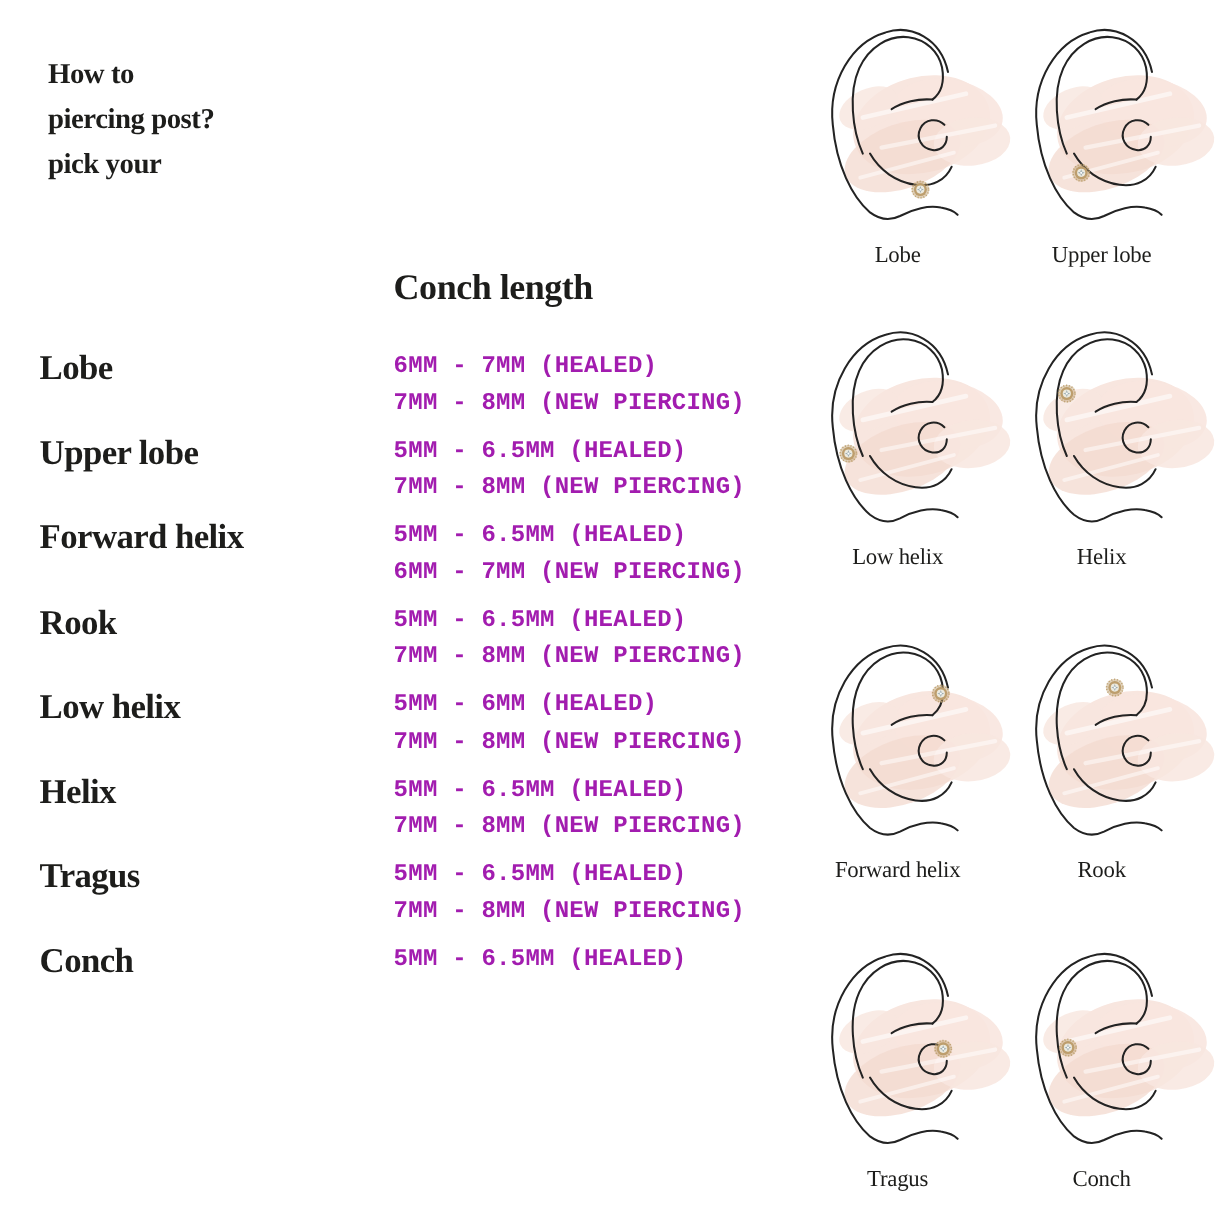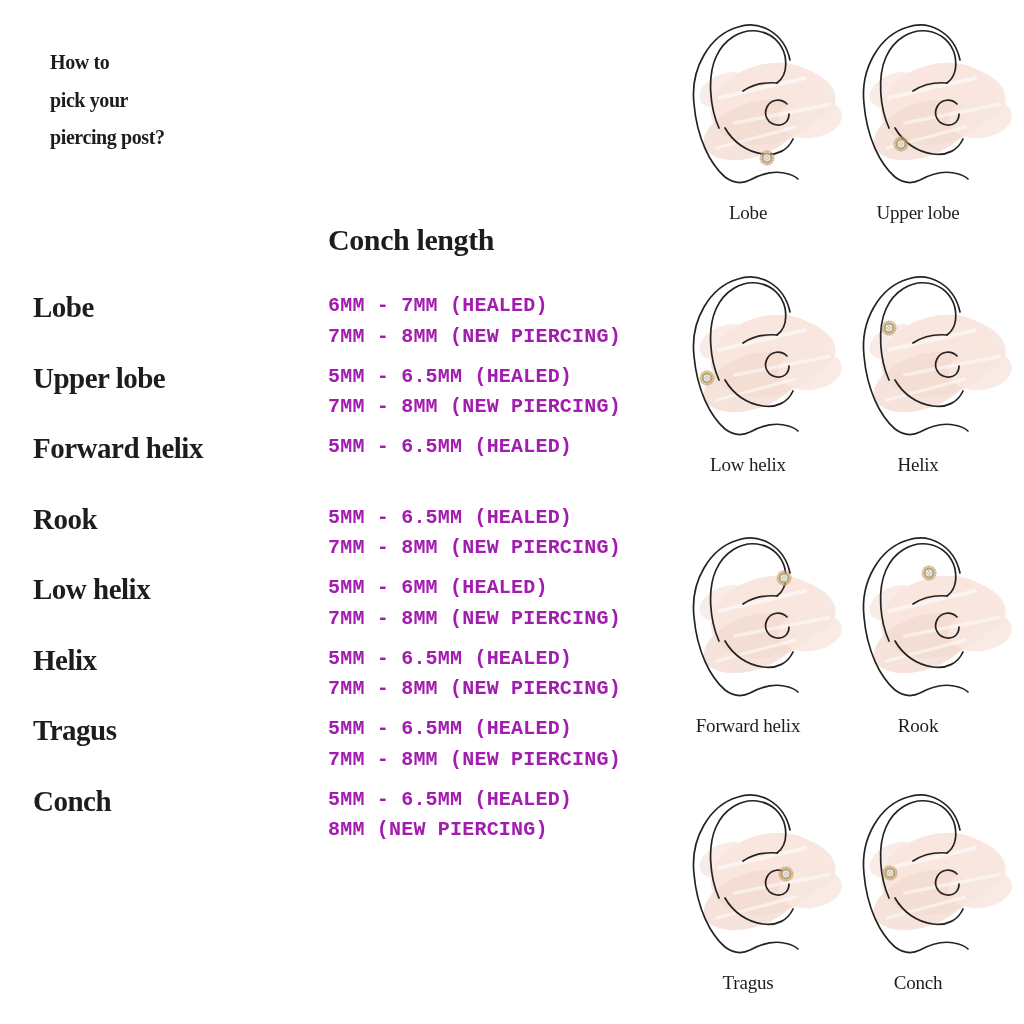--- a/index.html
+++ b/index.html
@@ -2,22 +2,22 @@
 <html><head>
 <meta charset="utf-8">
 <style>
   html,body{margin:0;padding:0;background:#ffffff;}
   .canvas{
     position:relative;width:1024px;height:1024px;background:#ffffff;overflow:hidden;
     font-family:"Liberation Serif","DejaVu Serif",serif;color:#1d1d1b;
   }
   
   .title{
-    position:absolute;left:50px;top:44px;
-    font-size:20px;line-height:37.5px;font-weight:700;letter-spacing:-0.4px;
+    position:absolute;left:40px;top:44px;
+    font-size:24px;line-height:37.5px;font-weight:700;letter-spacing:-0.4px;
   }
   .col-header{
     position:absolute;top:223px;font-size:30px;font-weight:700;letter-spacing:-0.4px;
     white-space:nowrap;
   }
   .col-header.placement{left:33px;}
   .col-header.postlen{left:328px;}
   .t-row{position:absolute;left:0;top:0;width:660px;height:66px;}
   .t-row .pl{
     position:absolute;left:33px;top:0;
@@ -38,22 +38,22 @@
     color:#1d1d1b;white-space:nowrap;
   }
 </style>
 </head>
 <body>
 
 <div class="canvas">
 
   <div class="title">
     <div>How to</div>
+    <div>piercing post?</div>
     <div>pick your</div>
-    <div>piercing post?</div>
   </div>
 
   <div class="col-header postlen">Conch length</div>
 
   <div id="rows">
       <div class="t-row" style="top: 290px;">
         <div class="pl">Lobe</div>
         <div class="len">
           <div>6MM - 7MM (HEALED)</div>
           <div>7MM - 8MM (NEW PIERCING)</div>
@@ -63,20 +63,21 @@
         <div class="pl">Upper lobe</div>
         <div class="len">
           <div>5MM - 6.5MM (HEALED)</div>
           <div>7MM - 8MM (NEW PIERCING)</div>
         </div>
       </div>
       <div class="t-row" style="top: 431px;">
         <div class="pl">Forward helix</div>
         <div class="len">
           <div>5MM - 6.5MM (HEALED)</div>
+          <div>6MM - 7MM (NEW PIERCING)</div>
         </div>
       </div>
       <div class="t-row" style="top: 501.5px;">
         <div class="pl">Rook</div>
         <div class="len">
           <div>5MM - 6.5MM (HEALED)</div>
           <div>7MM - 8MM (NEW PIERCING)</div>
         </div>
       </div>
       <div class="t-row" style="top: 572px;">
@@ -97,21 +98,20 @@
         <div class="pl">Tragus</div>
         <div class="len">
           <div>5MM - 6.5MM (HEALED)</div>
           <div>7MM - 8MM (NEW PIERCING)</div>
         </div>
       </div>
       <div class="t-row" style="top: 783.5px;">
         <div class="pl">Conch</div>
         <div class="len">
           <div>5MM - 6.5MM (HEALED)</div>
-          <div>8MM (NEW PIERCING)</div>
         </div>
       </div>
     </div>
   <div id="ears">
       <div class="ear-cell" style="left: 688px; top: 20px;">
         <svg viewBox="0 0 170 165" width="170" height="165">
           <g>
             <ellipse cx="80" cy="84" rx="58" ry="40" fill="#f8e6df" transform="rotate(-14 80 84)"></ellipse>
             <ellipse cx="102" cy="74" rx="46" ry="28" fill="#f8e6df" opacity="0.9" transform="rotate(9 102 74)"></ellipse>
             <ellipse cx="64" cy="110" rx="50" ry="27" fill="#f3d9cf" opacity="0.75" transform="rotate(-19 64 110)"></ellipse>

